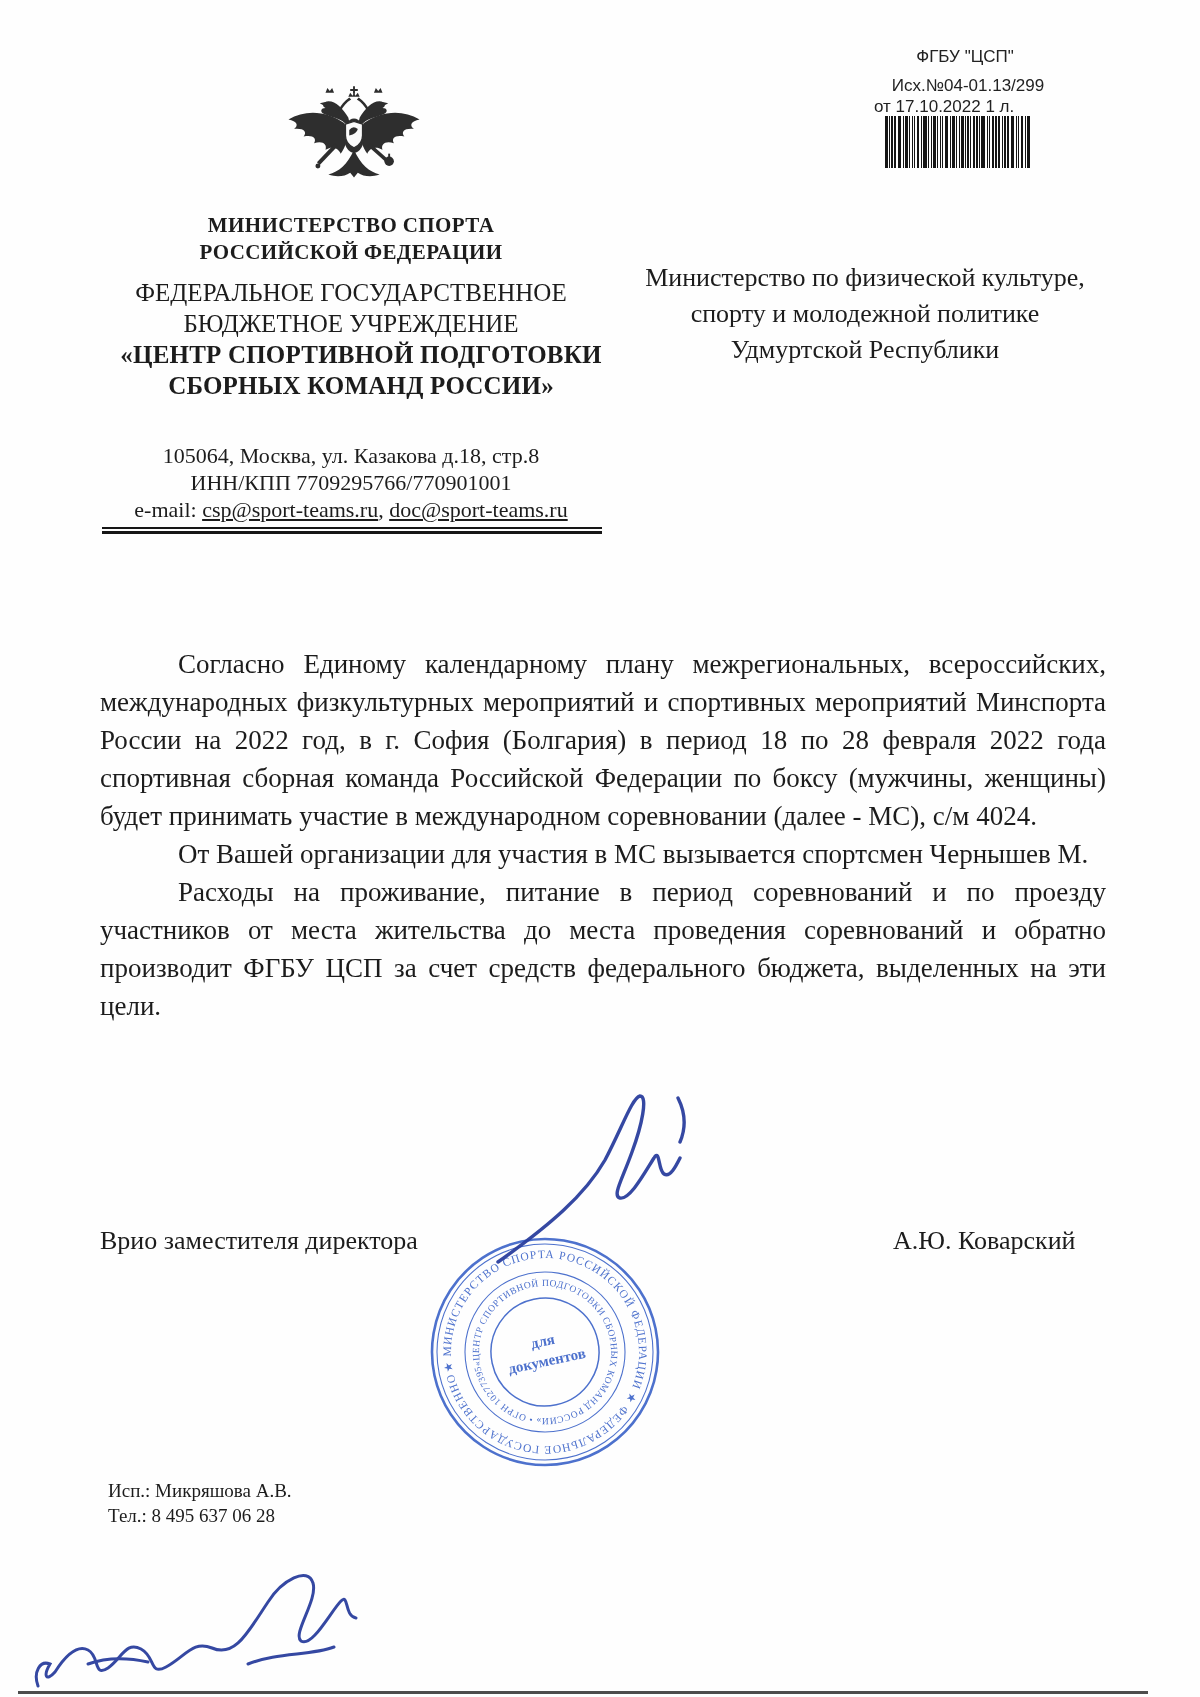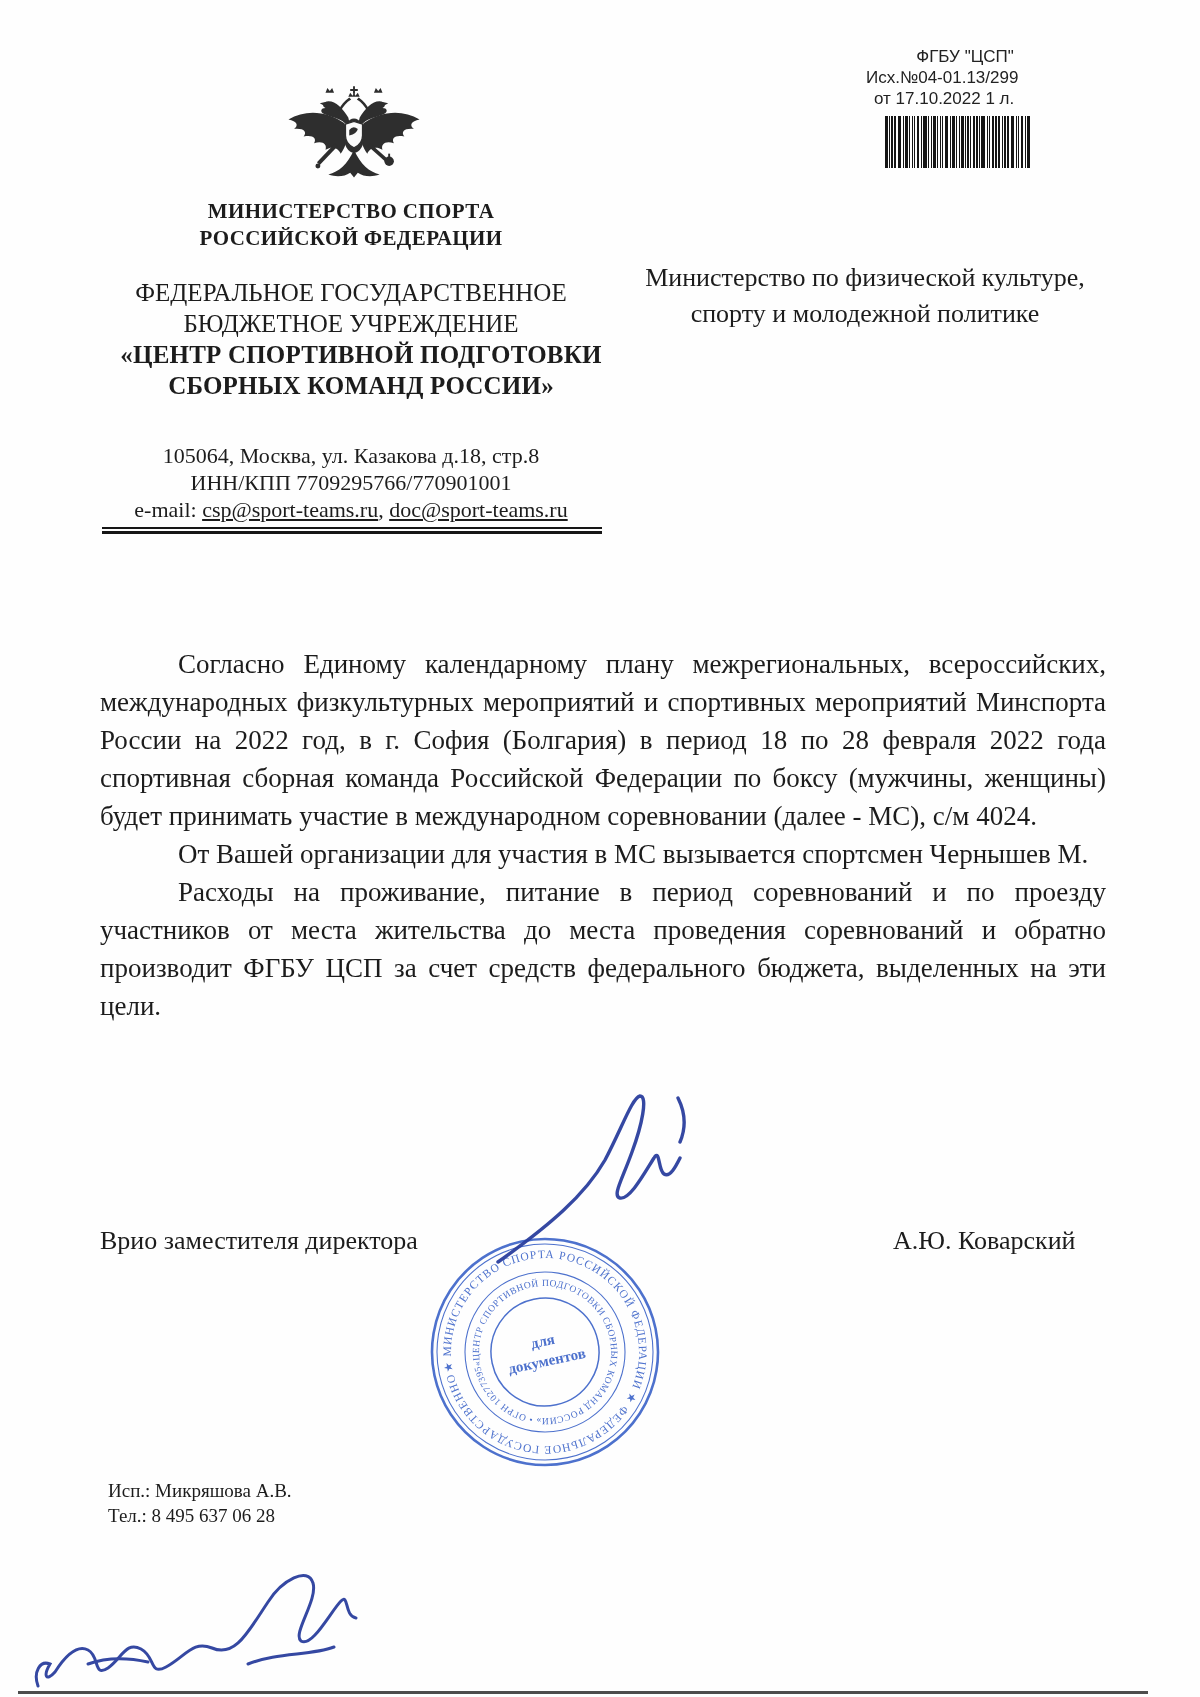--- a/index.html
+++ b/index.html
@@ -6,27 +6,27 @@
   #page{
     position:relative;width:1200px;height:1697px;margin:0 auto;
     background:#fefefe;overflow:hidden;color:#1c1c1c;
     font-family:"Liberation Serif","DejaVu Serif",serif;
   }
   .abs{position:absolute;}
   
   .ref{left:860px;top:46px;width:210px;text-align:center;
        font-family:"Liberation Sans","DejaVu Sans",sans-serif;
        font-size:17px;line-height:21px;color:#222;}
-  .ref .num{text-align:left;padding-left:6px;}
+  .ref .num{text-align:center;padding-left:6px;margin-top:8px;}
   .ref .dt{text-align:left;padding-left:14px;}
   #barcode{left:885px;top:116px;width:150px;height:52px;display:flex;align-items:stretch;}
   #barcode div{background:#151515;}
   
   .lh{width:510px;left:96px;text-align:center;}
-  .ministry{top:198px;font-weight:bold;font-size:21px;line-height:27px;letter-spacing:.4px;}
+  .ministry{top:212px;font-weight:bold;font-size:21px;line-height:27px;letter-spacing:.4px;}
   .orgname{top:277px;font-size:25px;line-height:31px;}
   .orgname b{letter-spacing:.2px;margin-left:20px;}
   .addr{top:410px;font-size:22px;line-height:27px;margin-top:32px;}
   .addr .em{text-decoration:underline;}
   .rule-thin{left:102px;top:527px;width:500px;height:2px;background:#161616;}
   .rule-thick{left:102px;top:531px;width:500px;height:3px;background:#161616;}
   
   .recipient{left:615px;top:260px;width:500px;text-align:center;
              font-size:26px;line-height:36px;}
   
@@ -165,20 +165,21 @@
     <div>ИНН/КПП 7709295766/770901001</div>
     <div><span>e-mail: </span><span class="em">csp@sport-teams.ru</span><span>, </span><span class="em">doc@sport-teams.ru</span></div>
   </div>
 
   <div class="abs rule-thin"></div>
   <div class="abs rule-thick"></div>
 
   <div class="abs recipient">
     <div>Министерство по физической культуре,</div>
     <div>спорту и молодежной политике</div>
+    <div>Удмуртской Республики</div>
   </div>
 
   <div class="abs body-text">
     <p>Согласно Единому календарному плану межрегиональных, всероссийских, международных физкультурных мероприятий и спортивных мероприятий Минспорта России на 2022 год, в г. София (Болгария) в период 18 по 28 февраля 2022 года спортивная сборная команда Российской Федерации по боксу (мужчины, женщины) будет принимать участие в международном соревновании (далее - МС), с/м 4024.</p>
     <p>От Вашей организации для участия в МС вызывается спортсмен Чернышев М.</p>
     <p>Расходы на проживание, питание в период соревнований и по проезду участников от места жительства до места проведения соревнований и обратно производит ФГБУ ЦСП за счет средств федерального бюджета, выделенных на эти цели.</p>
   </div>
 
   <div class="abs sig-pos">Врио заместителя директора</div>
   <div class="abs sig-name">А.Ю. Коварский</div>

